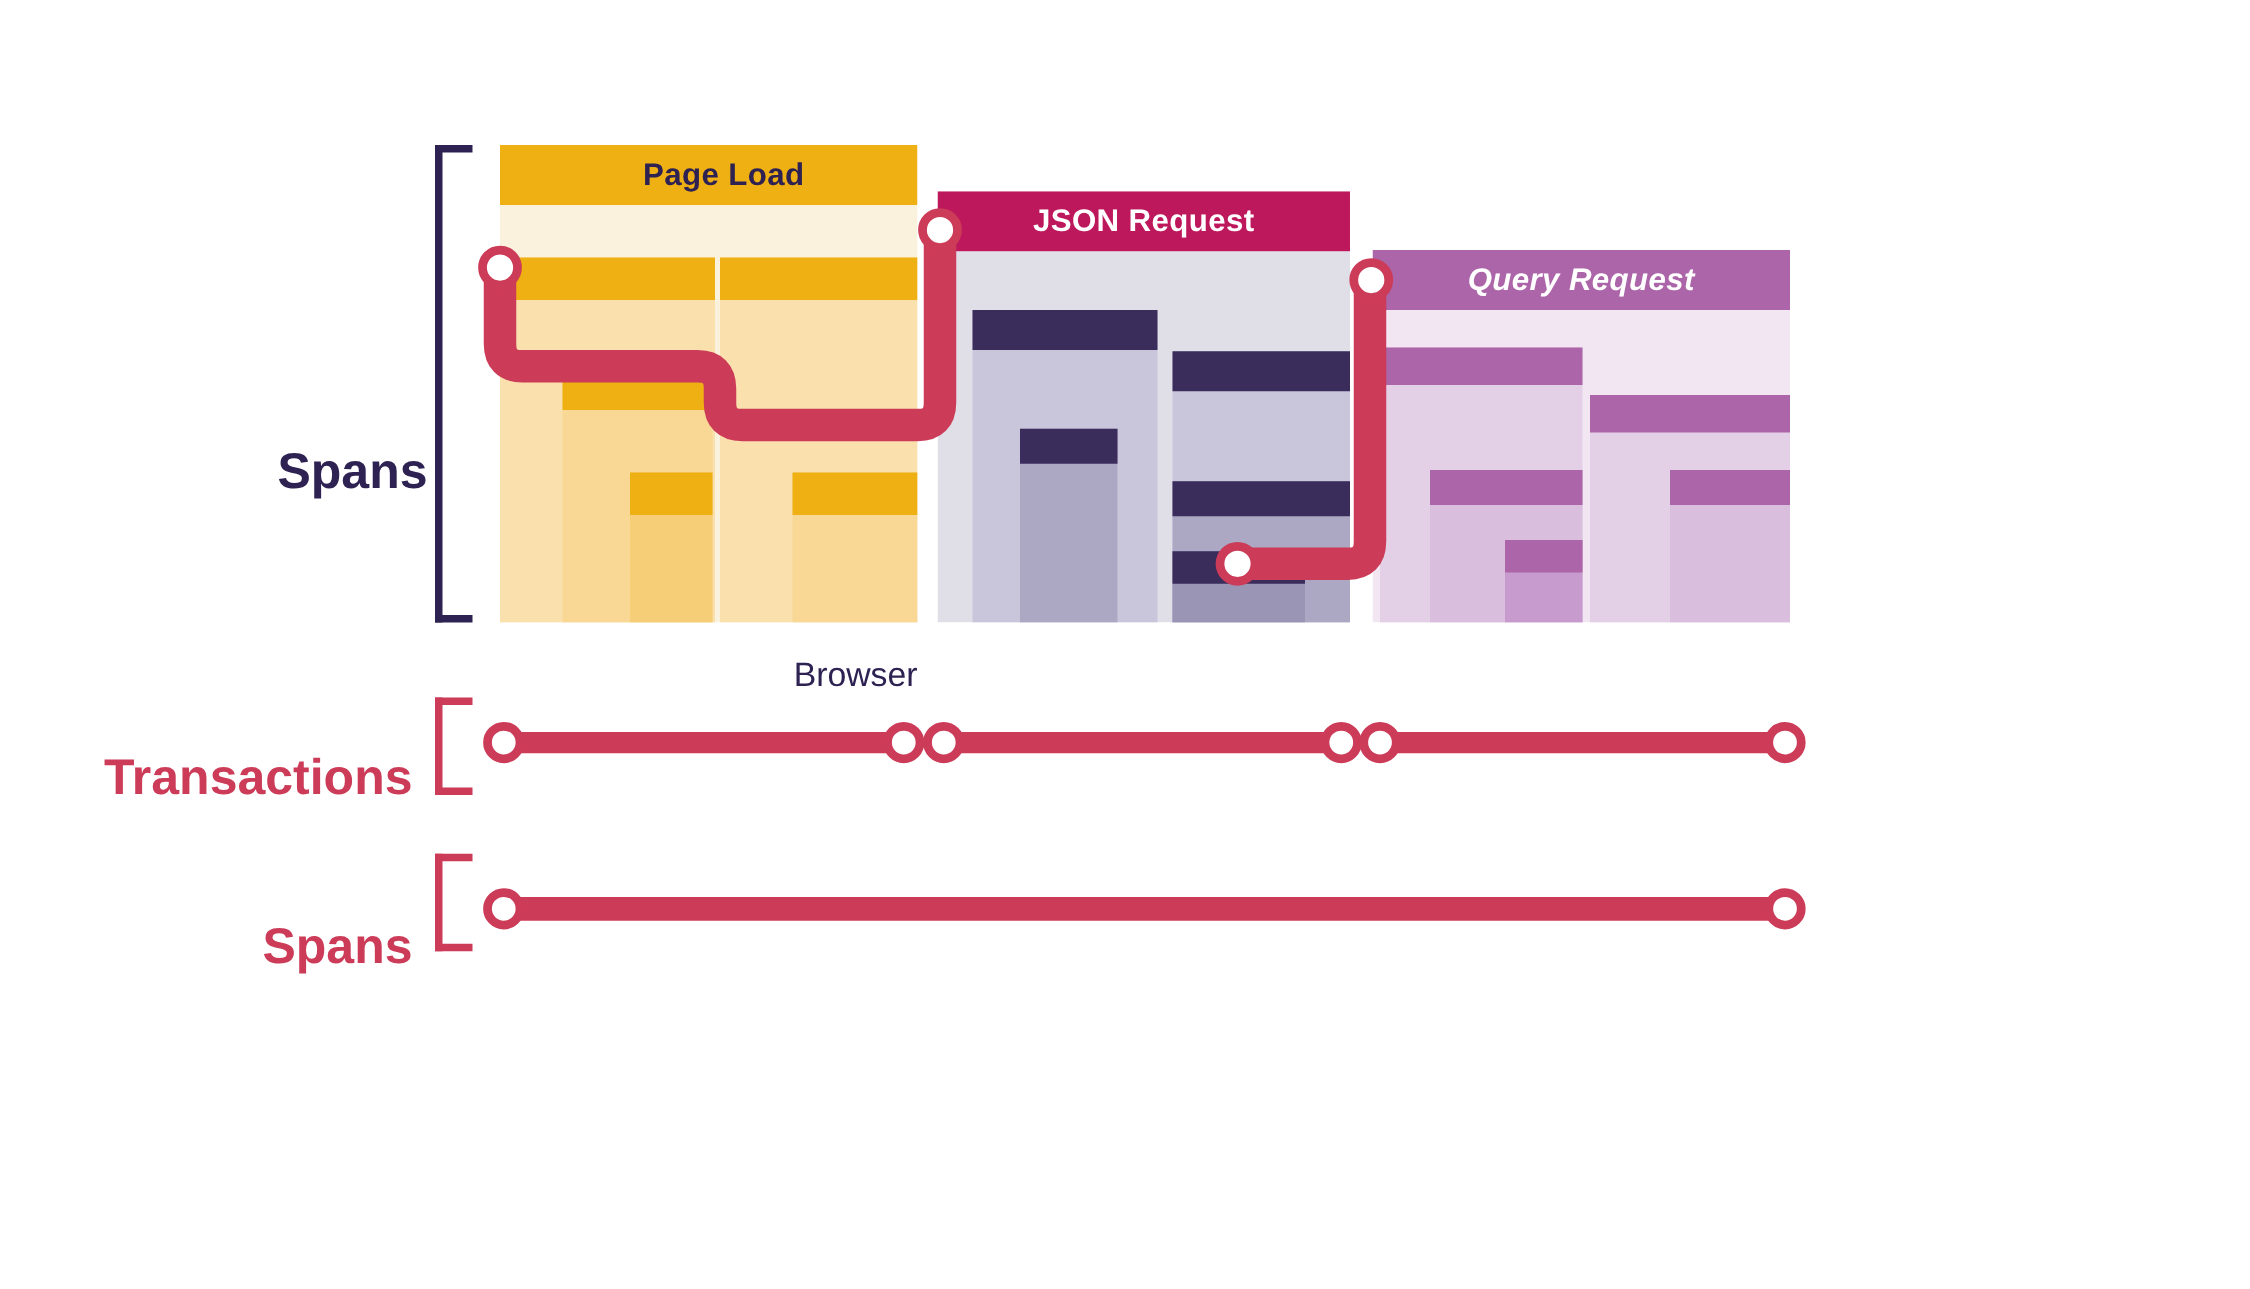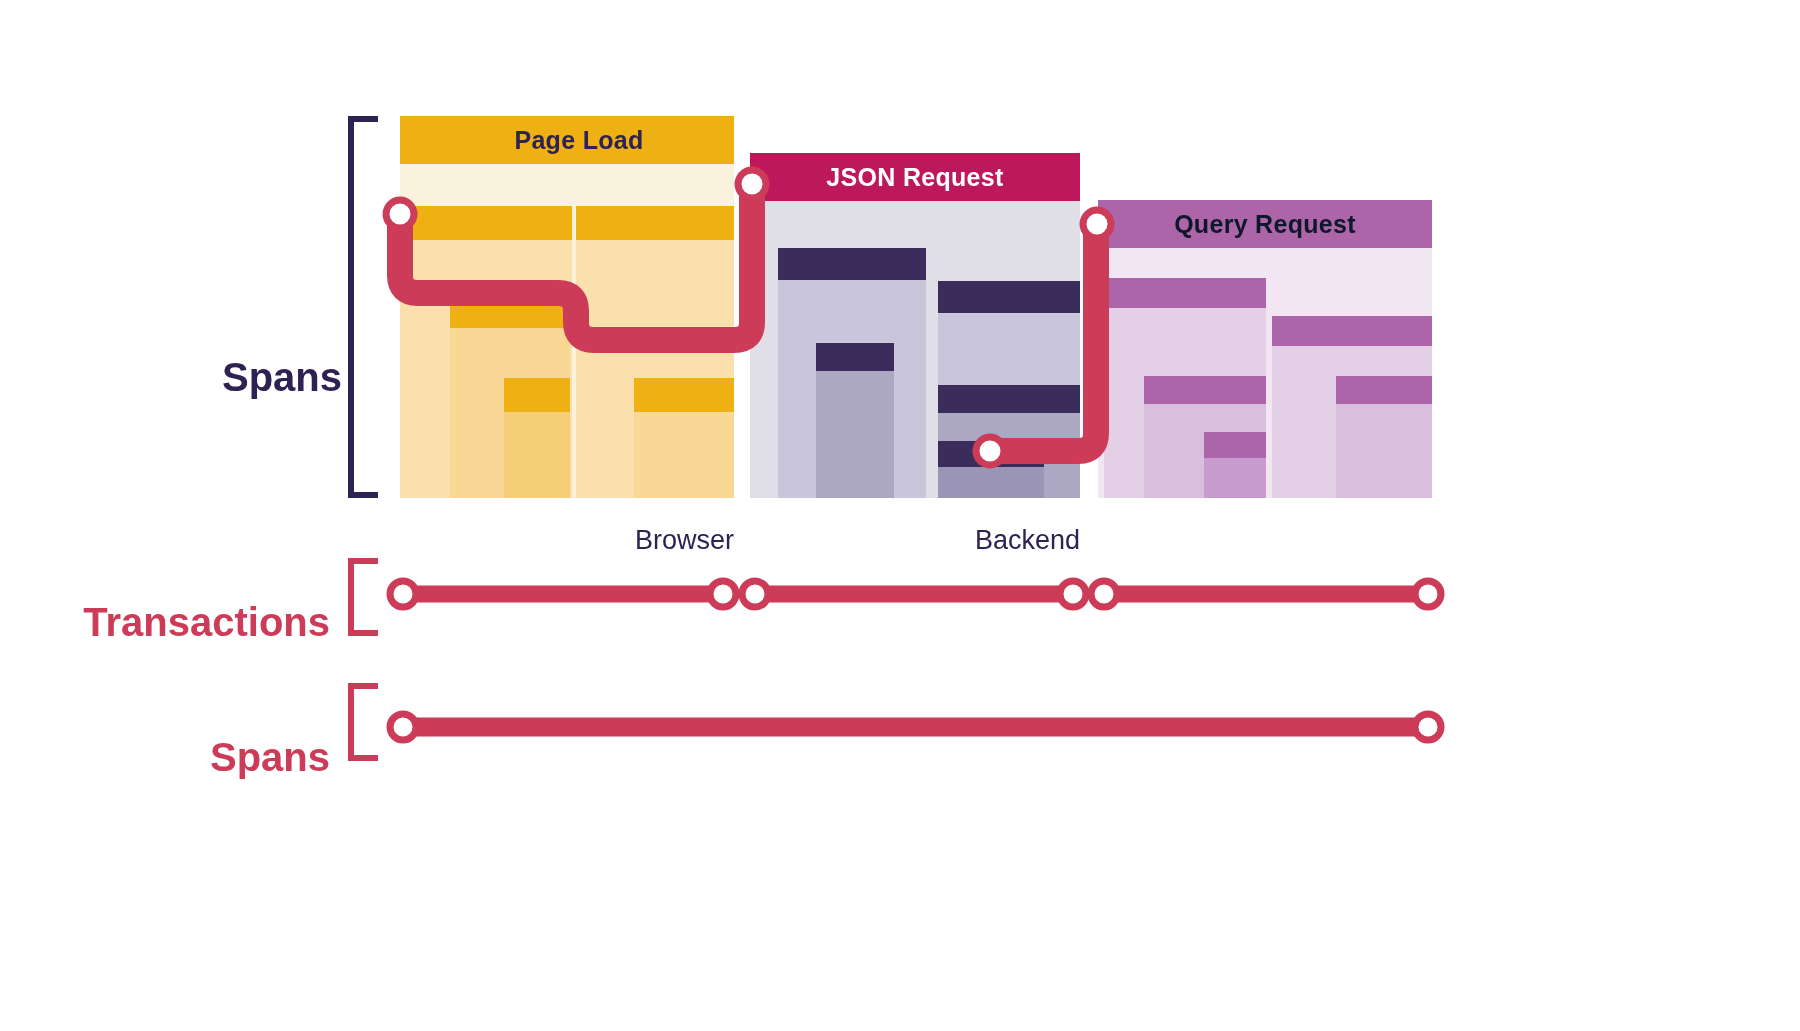--- a/index.html
+++ b/index.html
@@ -75,21 +75,21 @@
   #svc-browser .svc-header{background:#EFB014;color:#2E2252;padding-left:24px;}
   #svc-browser .svc-body{top:48px;bottom:0;height:334px;background:#FBF2DD;}
 
   
   #svc-backend{left:750px;top:153px;width:330px;height:345px;}
   #svc-backend .svc-header{background:#be185d;color:#ffffff;}
   #svc-backend .svc-body{top:48px;bottom:0;height:297px;background:#E0DFE8;}
 
   
   #svc-database{left:1098px;top:200px;width:334px;height:298px;}
-  #svc-database .svc-header{background:#AC65A8;color:#0f172a;}
+  #svc-database .svc-header{background:#AC65A8;color:#ffffff;font-style:italic;}
   #svc-database .svc-body{top:48px;bottom:0;height:250px;background:#F2E6F2;}
 
   
   .svc-caption{
     position:absolute;
     text-align:right;
     font-size:27px;
     font-weight:normal;
     color:#2E2252;
     white-space:nowrap;
@@ -202,21 +202,20 @@
 
       <div class="bar" style="left:106px;top:184px;width:62px;height:66px;">
         <div class="fill" style="top:0;height:100%;background:#C79BCD;"></div>
         <div class="cap" style="height:26px;background:#AC65A8;"></div>
       </div>
     </div>
     <div class="svc-header">Query Request</div>
   </div>
 
   <div class="svc-caption" id="caption-browser">Browser</div>
-  <div class="svc-caption" id="caption-backend">Backend</div>
 
   <svg id="connectors" viewBox="0 0 1800 1031">
 
     <path d="M 400 214
              L 400 275
              Q 400 293 418 293
              L 558 293
              Q 576 293 576 311
              L 576 322
              Q 576 340 594 340

